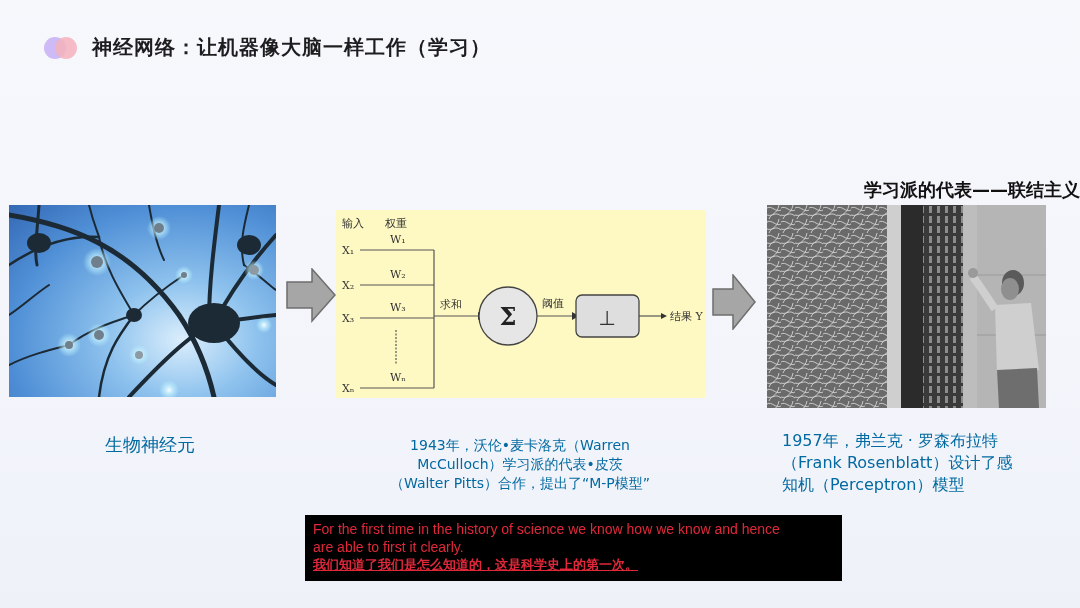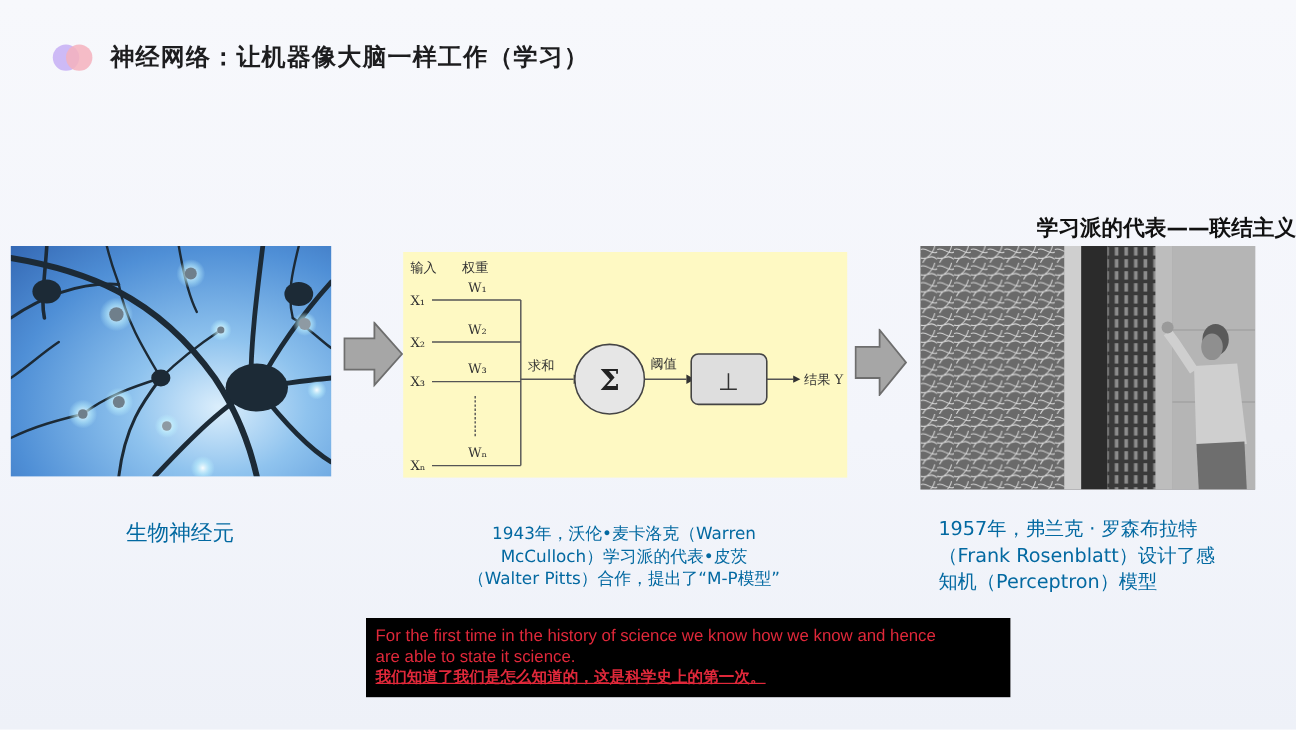--- a/index.html
+++ b/index.html
@@ -231,17 +231,17 @@
   </div>
 
   <div class="cap cap3">
     <span>1957年，弗兰克 · 罗森布拉特</span>
     <span>（Frank  Rosenblatt）设计了感</span>
     <span>知机（Perceptron）模型</span>
   </div>
 
   <div class="quote">
     <div class="en">For the first time in the history of science we know how we know and hence</div>
-    <div class="en">are able to state it science.</div>
+    <div class="en">are able to first it clearly.</div>
     <div class="zh">我们知道了我们是怎么知道的，这是科学史上的第一次。</div>
   </div>
 
 </div>
 
 </body></html>

